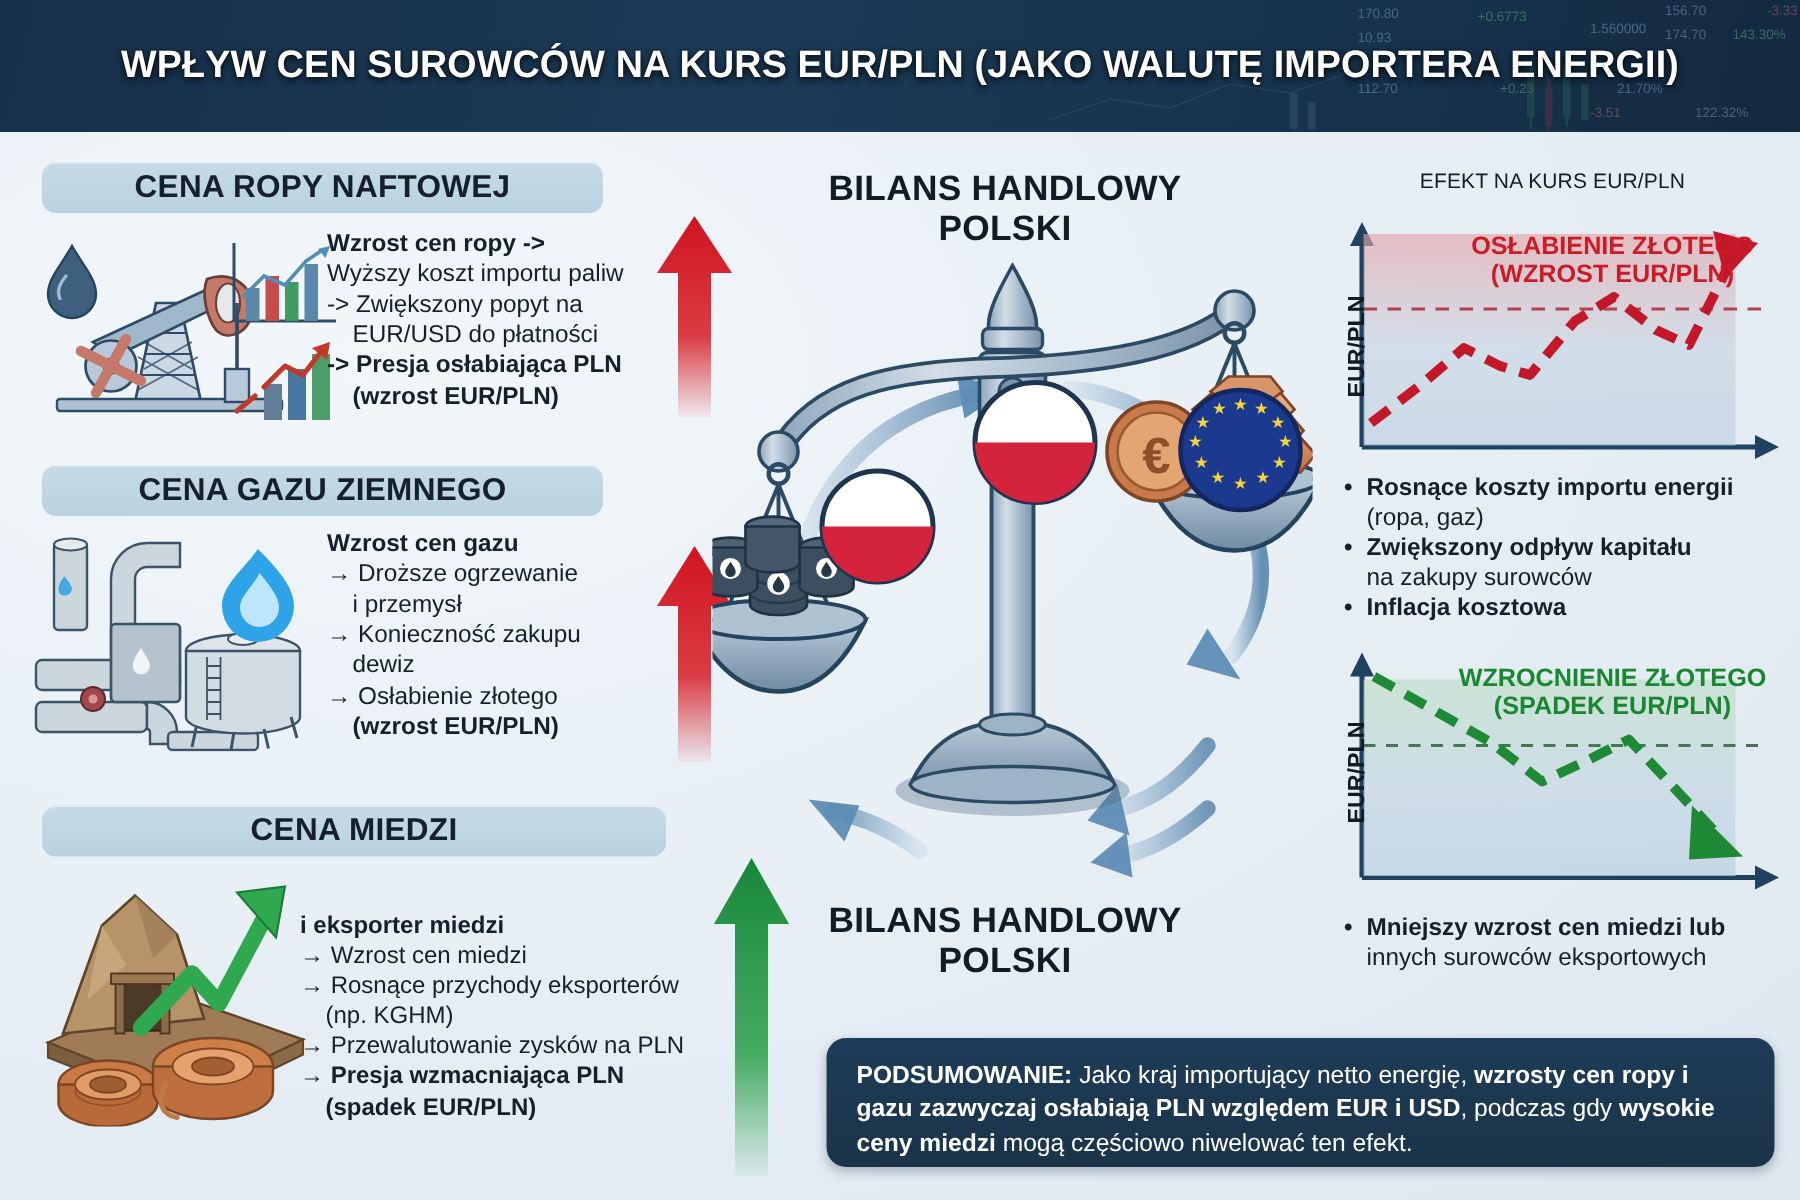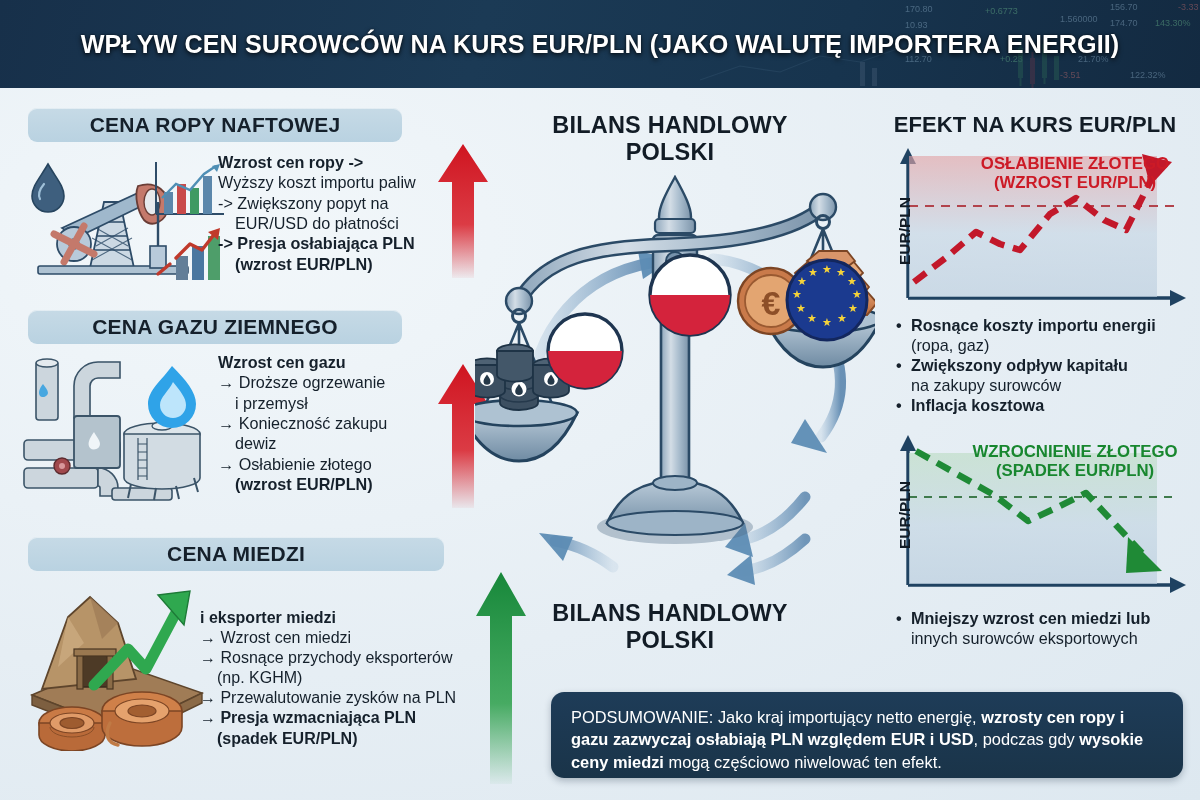--- a/index.html
+++ b/index.html
@@ -96,22 +96,22 @@
     font-weight: bold;
     color: #121c26;
     line-height: 1.17;
     letter-spacing: 0.2px;
   }
 
   
   .col-title {
     position: absolute;
     text-align: center;
-    font-size: 22px;
-    font-weight: bold;
+    font-size: 14px;
+    font-weight: normal;
     color: #121c26;
     letter-spacing: 0.1px;
     white-space: nowrap;
   }
   .chart-box { position: absolute; }
   .chart-caption {
     position: absolute;
     text-align: center;
     font-weight: bold;
     font-size: 16.8px;
@@ -563,16 +563,16 @@
     <span>WZROCNIENIE ZŁOTEGO</span><br>
     <span>(SPADEK EUR/PLN)</span>
   </div>
 
   <div class="bullets" style="left:896px; top:608px;">
     <span class="bl"><span class="dot">•</span><span>Mniejszy wzrost cen miedzi lub</span></span>
     <span class="sub">innych surowców eksportowych</span>
   </div>
 
   <div class="summary" style="left:551px; top:692px; width:632px; height:86px;">
-    <span style="font-weight:normal;">PODSUMOWANIE:</span><span> Jako kraj importujący netto energię, </span><b>wzrosty cen ropy i gazu zazwyczaj osłabiają PLN względem EUR i USD</b><span>, podczas gdy </span><b>wysokie ceny miedzi</b><span> mogą częściowo niwelować ten efekt.</span>
+    <span style="font-weight:bold;">PODSUMOWANIE:</span><span> Jako kraj importujący netto energię, </span><b>wzrosty cen ropy i gazu zazwyczaj osłabiają PLN względem EUR i USD</b><span>, podczas gdy </span><b>wysokie ceny miedzi</b><span> mogą częściowo niwelować ten efekt.</span>
   </div>
 
 </div>
 
 </body></html>

